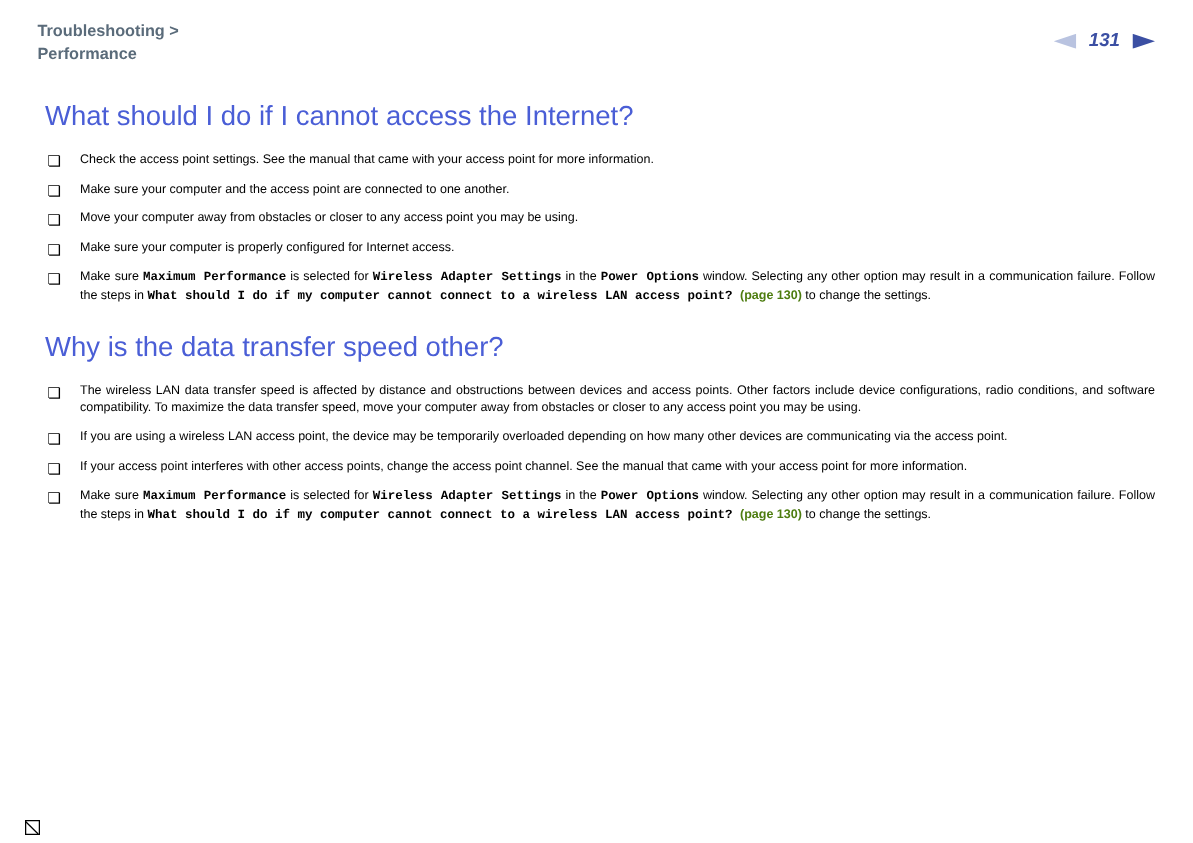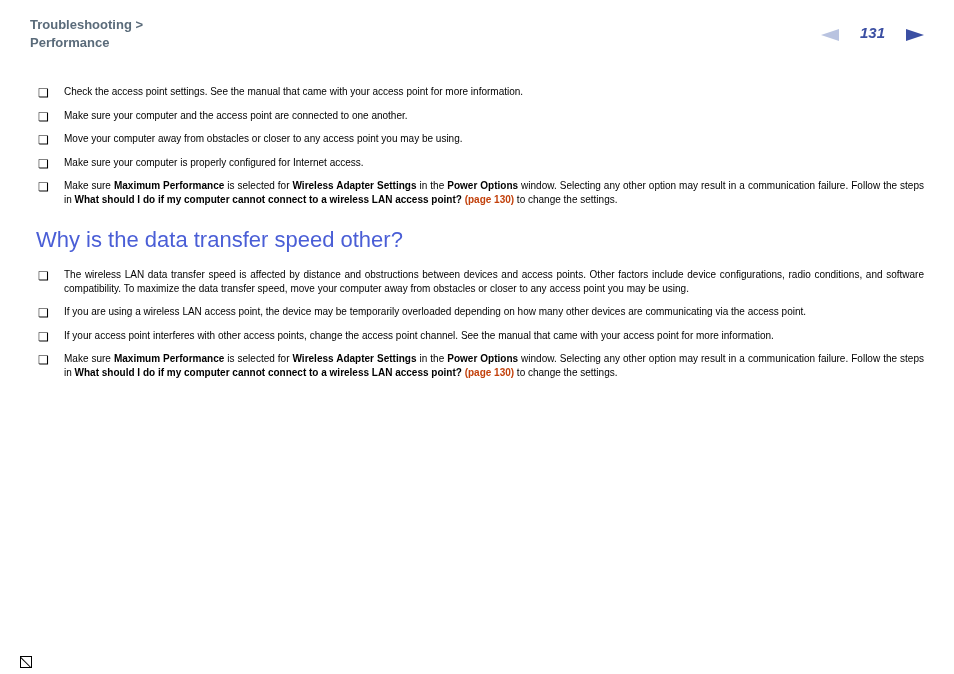--- a/index.html
+++ b/index.html
@@ -23,22 +23,22 @@
     margin-bottom: 28px;
   }
   .breadcrumb {
     font-weight: bold;
     font-size: 13px;
     color: #5a6b7a;
     line-height: 1.4;
   }
   .pager {
     display: flex;
-    align-items: flex-end;
-    gap: 21px;
+    align-items: center;
+    gap: 10px;
     margin-top: 8px;
   }
   .pager .num {
     font-weight: bold;
     font-style: italic;
     font-size: 15px;
     color: #3b4fa3;
   }
   .pager svg {
     display: block;
@@ -64,24 +64,24 @@
     line-height: 1.35;
     text-align: justify;
   }
   li::before {
     content: "❏";
     position: absolute;
     left: 2px;
     top: 5px;
     font-size: 12px;
   }
-  .b { font-weight: bold; }
+  .b { font-weight: bold; font-family: Liberation Mono, monospace; }
   .link {
     font-weight: bold;
-    color: #c2410c;
+    color: #4d7c0f;
   }
   .n-marker {
     position: absolute;
     left: 20px;
     bottom: 6px;
     width: 10px;
     height: 10px;
     border: 1px solid #000;
   }
   .n-marker::after {
@@ -112,20 +112,21 @@
       <span class="num">131</span>
       <span>
         <svg width="18" height="12" viewBox="0 0 18 12">
             <polygon points="0,0 0,12 18,6" fill="#3b4fa3"></polygon>
           </svg>
       </span>
     </div>
   </div>
 
   <div class="content" id="content">
+      <h2>What should I do if I cannot access the Internet?</h2>
       <ul>
         <li><span>Check the access point settings. See the manual that came with your access point for more information.</span></li>
         <li><span>Make sure your computer and the access point are connected to one another.</span></li>
         <li><span>Move your computer away from obstacles or closer to any access point you may be using.</span></li>
         <li><span>Make sure your computer is properly configured for Internet access.</span></li>
         <li><span>Make sure </span><span class="b">Maximum Performance</span><span> is selected for </span><span class="b">Wireless Adapter Settings</span><span> in the </span><span class="b">Power Options</span><span> window. Selecting any other option may result in a communication failure. Follow the steps in </span><span class="b">What should I do if my computer cannot connect to a wireless LAN access point? </span><span class="link">(page 130)</span><span> to change the settings.</span></li>
       </ul>
       <h2>Why is the data transfer speed other?</h2>
       <ul>
         <li><span>The wireless LAN data transfer speed is affected by distance and obstructions between devices and access points. Other factors include device configurations, radio conditions, and software compatibility. To maximize the data transfer speed, move your computer away from obstacles or closer to any access point you may be using.</span></li>

